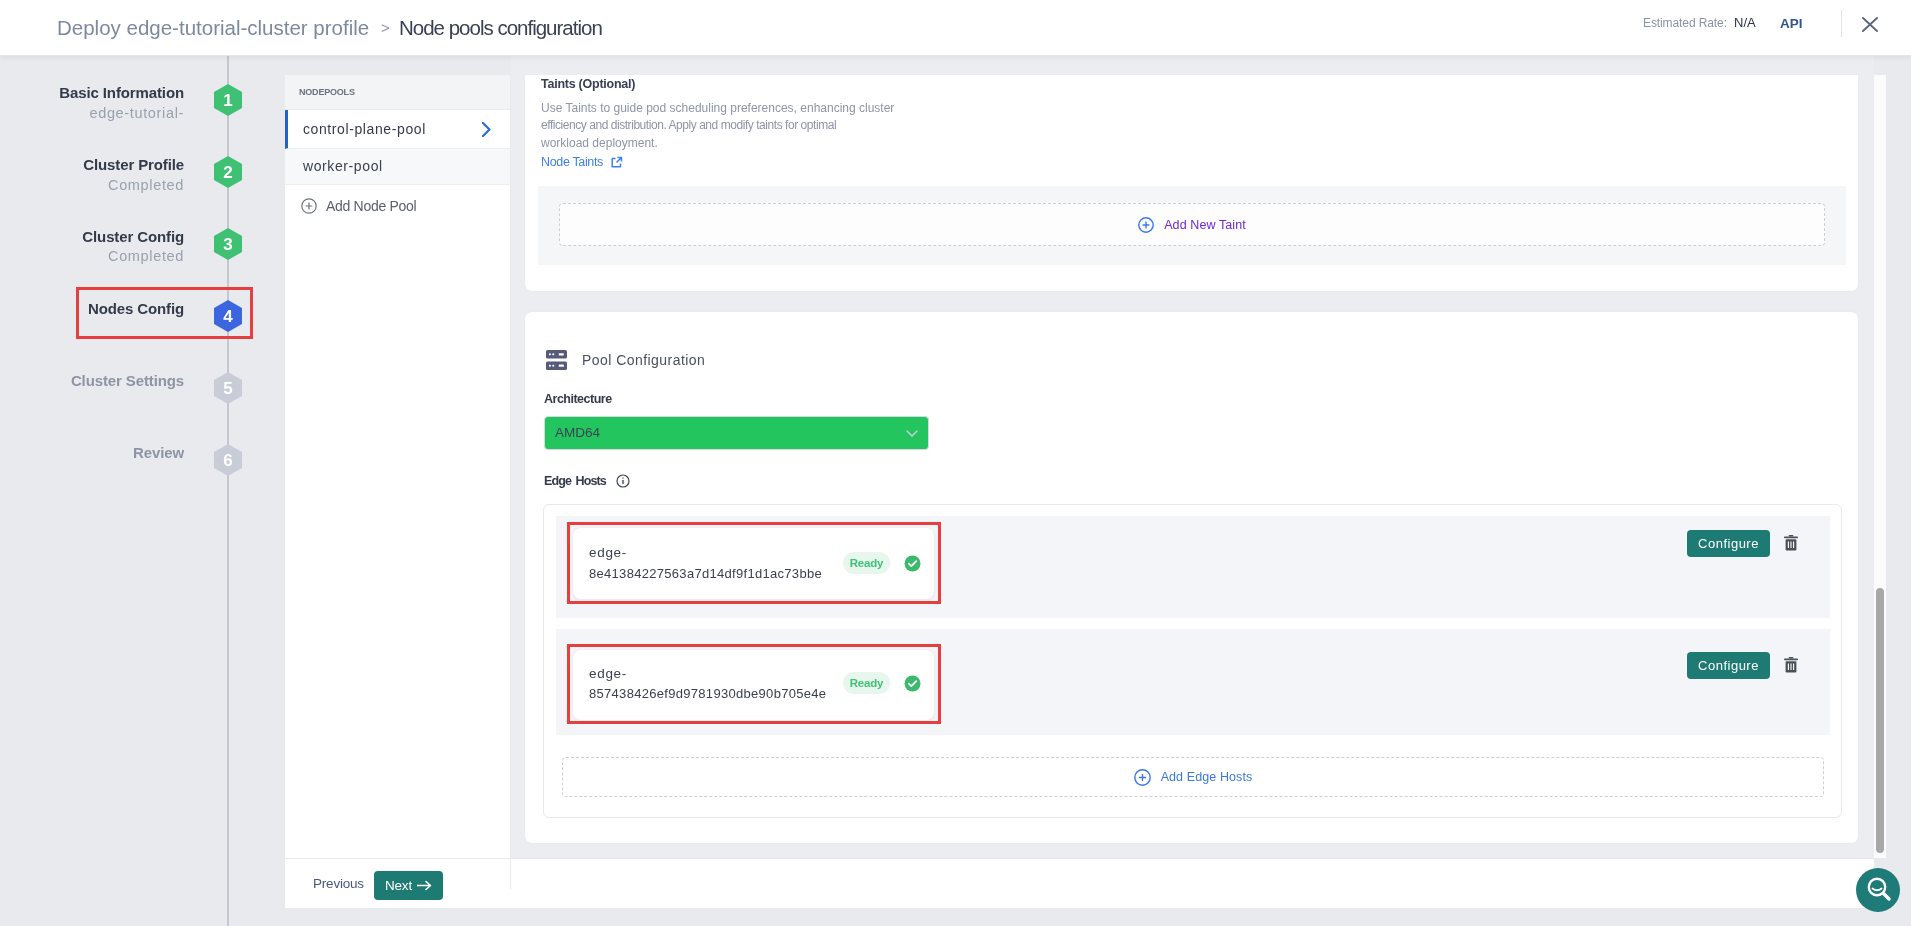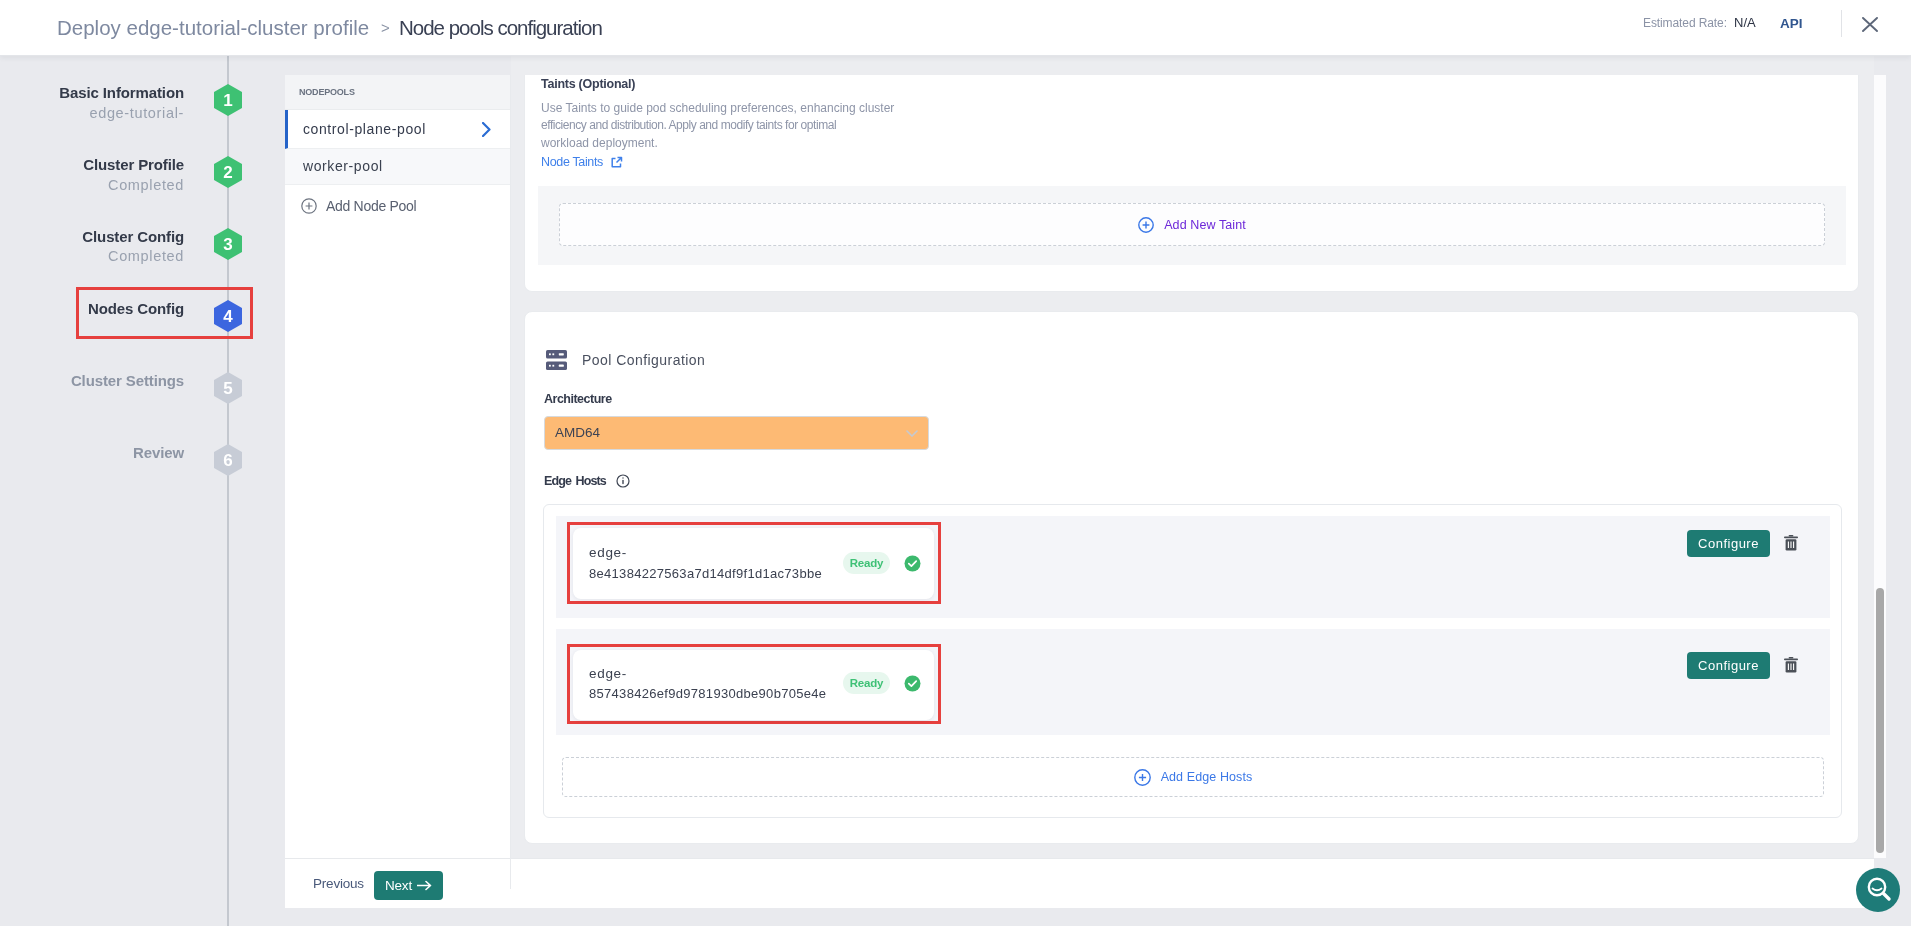--- a/index.html
+++ b/index.html
@@ -114,21 +114,21 @@
     <rect x="0" y="11.4" width="21" height="8.6" rx="1.6" fill="#565b7a"></rect>
     <rect x="3" y="3.4" width="1.8" height="1.8" fill="#fff"></rect>
       <rect x="6.4" y="3.4" width="1.8" height="1.8" fill="#fff"></rect>
       <rect x="12.8" y="3.2" width="5" height="2.2" rx="0.6" fill="#fff"></rect>
     <rect x="3" y="14.8" width="1.8" height="1.8" fill="#fff"></rect>
       <rect x="6.4" y="14.8" width="1.8" height="1.8" fill="#fff"></rect>
       <rect x="12.8" y="14.6" width="5" height="2.2" rx="0.6" fill="#fff"></rect>
   </svg>
   <div class="abs" style="left:57px; top:39px; height:18px; line-height:18px; font-size:14px; letter-spacing:0.45px; color:#4a505f;">Pool Configuration</div>
   <div class="abs" style="left:19px; top:79px; height:16px; line-height:16px; font-size:12.5px; font-weight:bold; letter-spacing:-0.5px; color:#343b4c;">Architecture</div>
-  <div class="abs" style="left:19px; top:104px; width:385px; height:34px; border:1px solid #d6dade; border-radius:4px; background:#fdba74;">
+  <div class="abs" style="left:19px; top:104px; width:385px; height:34px; border:1px solid #d6dade; border-radius:4px; background:#22c55e;">
     <div class="abs" style="left:10px; top:0; height:32px; line-height:32px; font-size:13.5px; color:#3d4354;">AMD64</div>
     <svg class="abs" style="right:10px; top:13px;" width="12" height="7" viewBox="0 0 12 7">
         <path d="M1 1 L6 6 L11 1" stroke="#c5c9d1" stroke-width="1.6" fill="none" stroke-linecap="round"></path>
       </svg>
   </div>
   <div class="abs" style="left:19px; top:161px; height:16px; line-height:16px; font-size:12.5px; font-weight:bold; letter-spacing:-0.9px; word-spacing:2px; color:#343b4c;">Edge Hosts</div>
   <svg class="abs" style="left:91px; top:162px;" width="14" height="14" viewBox="0 0 14 14">
       <circle cx="7" cy="7" r="6" stroke="#3f4654" stroke-width="1.2" fill="none"></circle>
       <rect x="6.3" y="5.8" width="1.4" height="4.5" rx="0.7" fill="#3f4654"></rect>
       <rect x="6.3" y="3.2" width="1.4" height="1.5" rx="0.7" fill="#3f4654"></rect>

